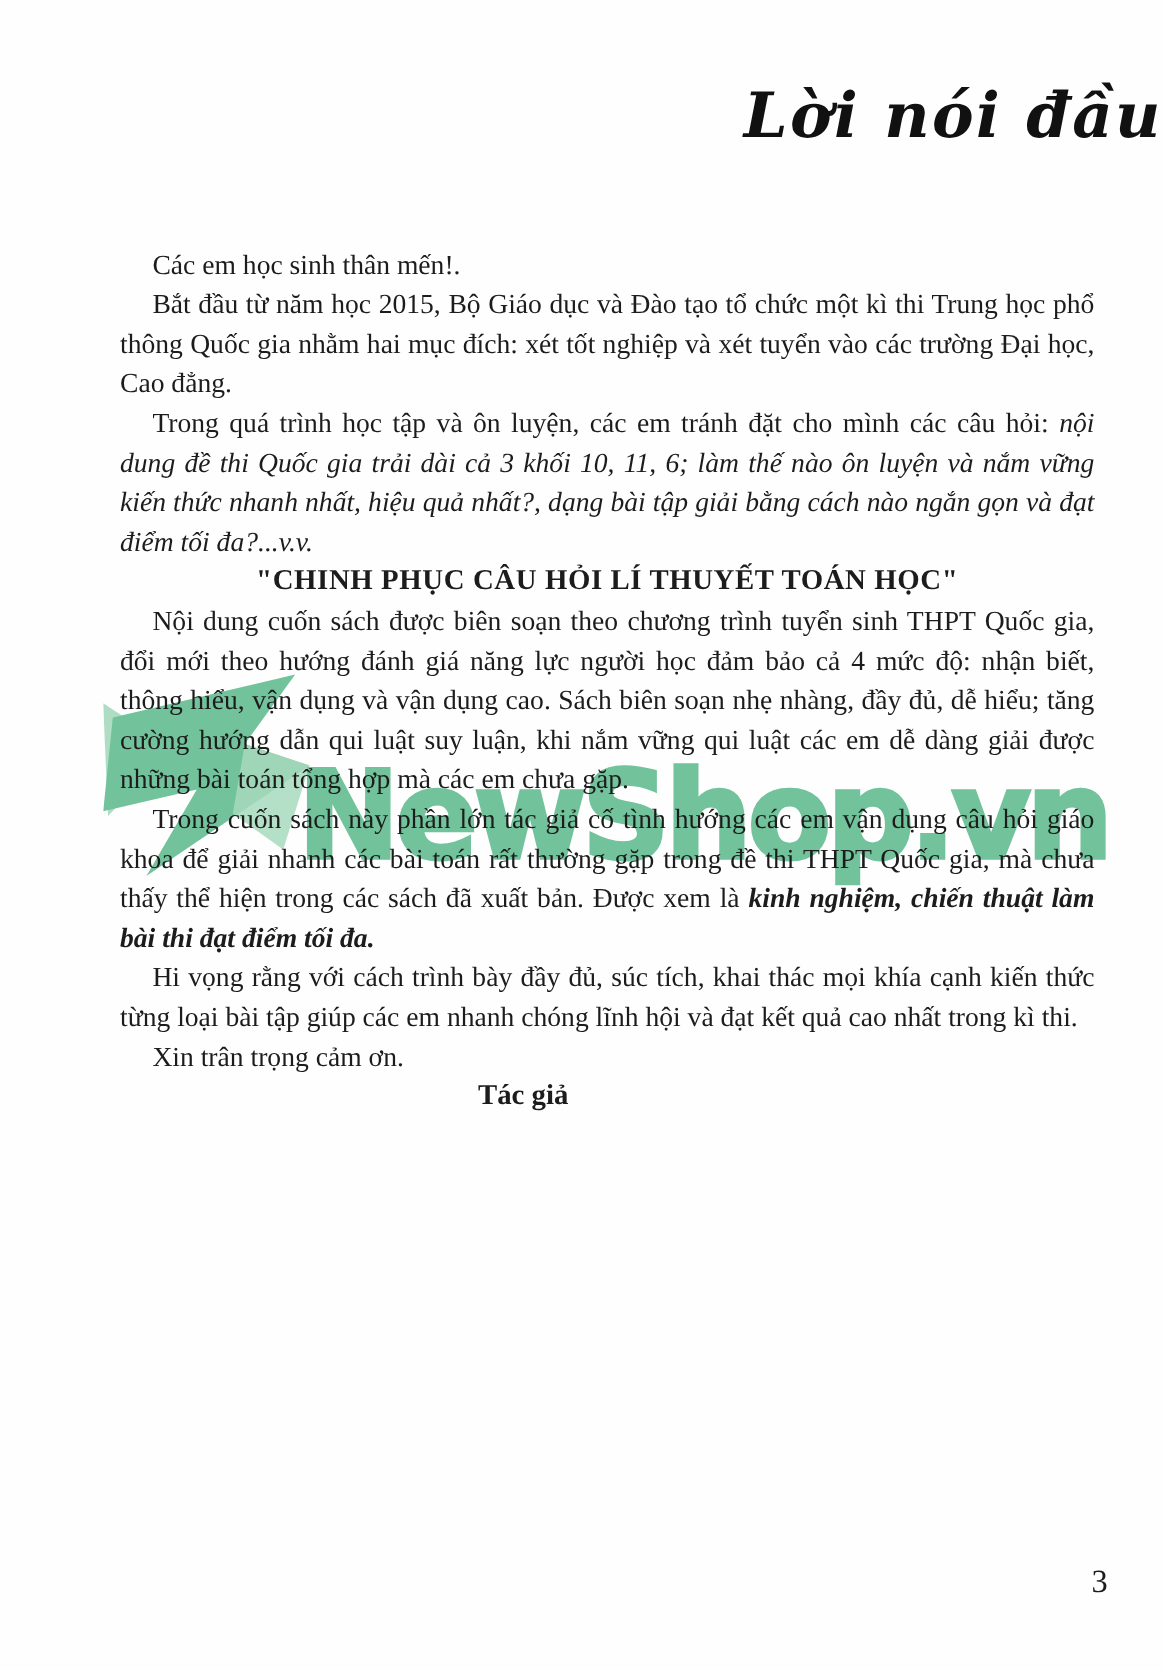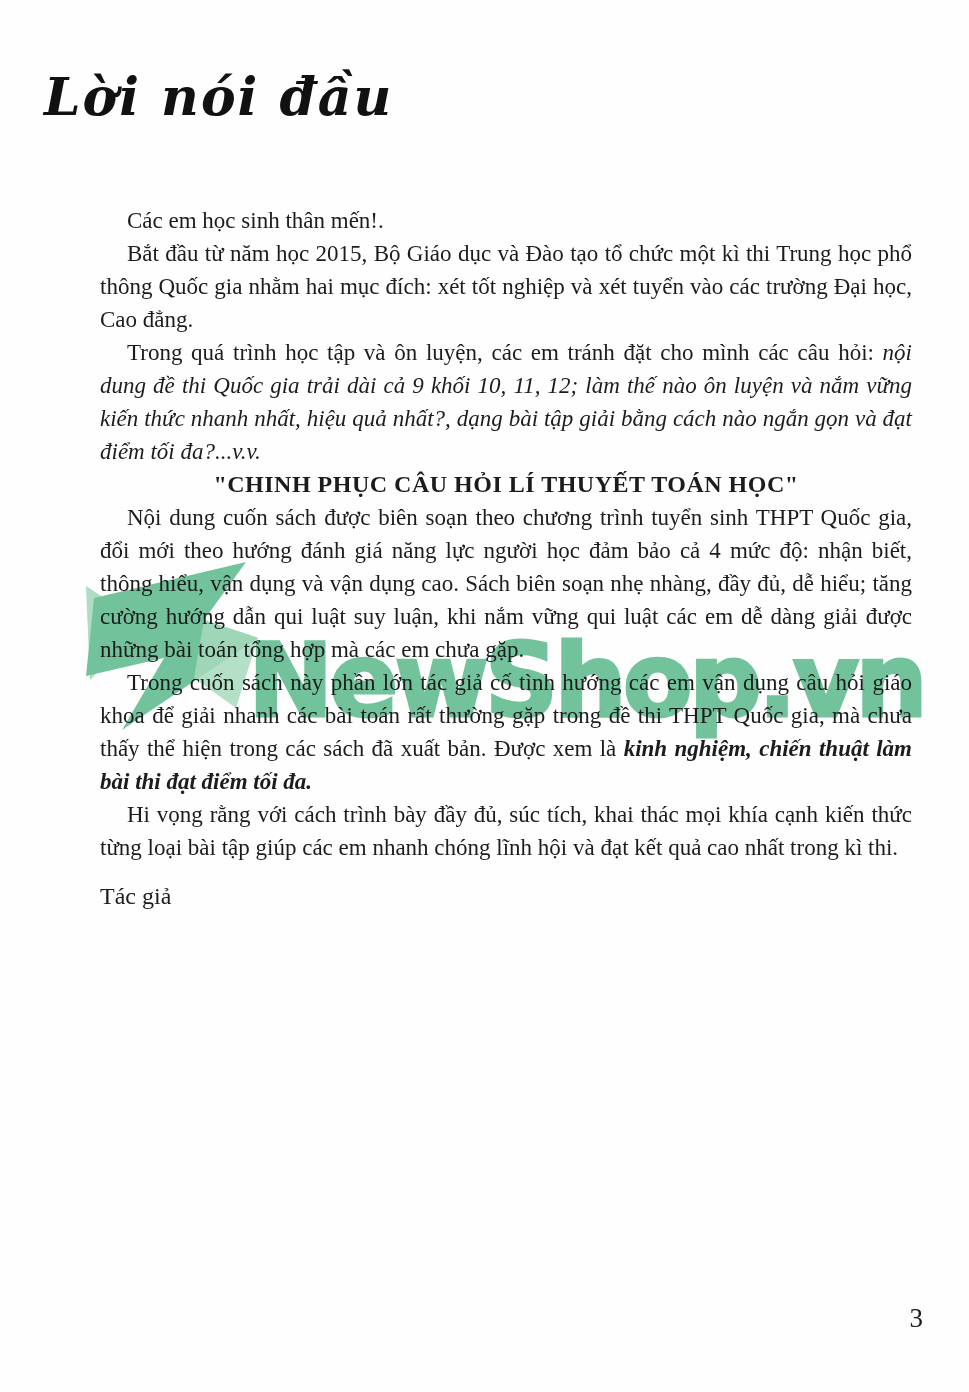--- a/index.html
+++ b/index.html
@@ -14,22 +14,22 @@
     overflow: hidden;
     font-family: "Liberation Serif", serif;
     color: #1c1c1c;
   }
 
   .doc-title {
     position: absolute;
     top: 66px;
     left: 0;
     width: 100%;
-    padding-left: 44px;
-    text-align: left;
+    padding-left: 72px;
+    text-align: right;
     font-family: "DejaVu Serif", serif;
     font-style: italic;
     font-weight: 700;
     font-size: 52px;
     letter-spacing: 2px;
     color: #111;
   }
 
   .content {
     position: absolute;
@@ -48,24 +48,24 @@
     text-indent: 0;
     text-align: center;
     font-weight: 700;
     font-size: 24px;
     letter-spacing: 0.5px;
   }
   .italic { font-style: italic; }
   .bold-italic { font-style: italic; font-weight: 700; }
 
   .signature {
-    margin-top: 16px;
-    text-align: left;
+    margin-top: 0;
+    text-align: center;
     padding-right: 140px;
-    font-weight: 400;
+    font-weight: 700;
     font-size: 24px;
   }
 
   .page-number {
     position: absolute;
     right: 46px;
     bottom: 58px;
     font-size: 27px;
     z-index: 2;
   }
@@ -113,39 +113,42 @@
 
     <p class="para">
       <span>Các em học sinh thân mến!.</span>
     </p>
 
     <p class="para">
       <span>Bắt đầu từ năm học 2015, Bộ Giáo dục và Đào tạo tổ chức một kì thi Trung học phổ thông Quốc gia nhằm hai mục đích: xét tốt nghiệp và xét tuyển vào các trường Đại học, Cao đẳng.</span>
     </p>
 
     <p class="para">
-      <span>Trong quá trình học tập và ôn luyện, các em tránh đặt cho mình các câu hỏi: </span><span class="italic">nội dung đề thi Quốc gia trải dài cả 9 khối 10, 11, 12; làm thế nào ôn luyện và nắm vững kiến thức nhanh nhất, hiệu quả nhất?, dạng bài tập giải bằng cách nào ngắn gọn và đạt điểm tối đa?...v.v.</span>
+      <span>Trong quá trình học tập và ôn luyện, các em tránh đặt cho mình các câu hỏi: </span><span class="italic">nội dung đề thi Quốc gia trải dài cả 3 khối 10, 11, 6; làm thế nào ôn luyện và nắm vững kiến thức nhanh nhất, hiệu quả nhất?, dạng bài tập giải bằng cách nào ngắn gọn và đạt điểm tối đa?...v.v.</span>
     </p>
 
 
     <p class="center-heading">"CHINH PHỤC CÂU HỎI LÍ THUYẾT TOÁN HỌC"</p>
 
     <p class="para">
       <span>Nội dung cuốn sách được biên soạn theo chương trình tuyển sinh THPT Quốc gia, đổi mới theo hướng đánh giá năng lực người học đảm bảo cả 4 mức độ: nhận biết, thông hiểu, vận dụng và vận dụng cao. Sách biên soạn nhẹ nhàng, đầy đủ, dễ hiểu; tăng cường hướng dẫn qui luật suy luận, khi nắm vững qui luật các em dễ dàng giải được những bài toán tổng hợp mà các em chưa gặp.</span>
     </p>
 
     <p class="para">
       <span>Trong cuốn sách này phần lớn tác giả cố tình hướng các em vận dụng câu hỏi giáo khoa để giải nhanh các bài toán rất thường gặp trong đề thi THPT Quốc gia, mà chưa thấy thể hiện trong các sách đã xuất bản. Được xem là </span><span class="bold-italic">kinh nghiệm, chiến thuật làm bài thi đạt điểm tối đa.</span>
     </p>
 
     <p class="para">
       <span>Hi vọng rằng với cách trình bày đầy đủ, súc tích, khai thác mọi khía cạnh kiến thức từng loại bài tập giúp các em nhanh chóng lĩnh hội và đạt kết quả cao nhất trong kì thi.</span>
     </p>
 
 
+    <p class="para">
+      <span>Xin trân trọng cảm ơn.</span>
+    </p>
 
     <div class="signature">Tác giả</div>
 
   </div>
 
   <div class="page-number">3</div>
 
 </div>
 
 </body></html>

